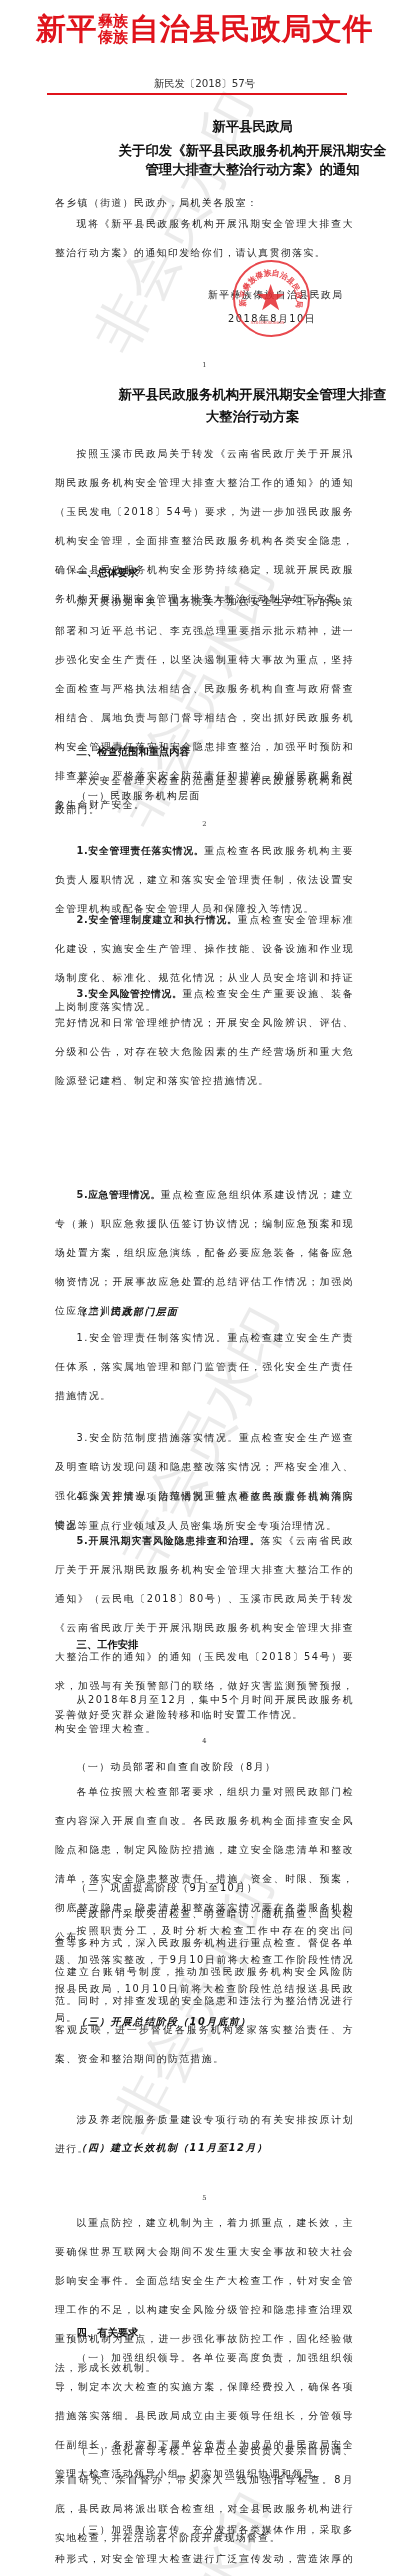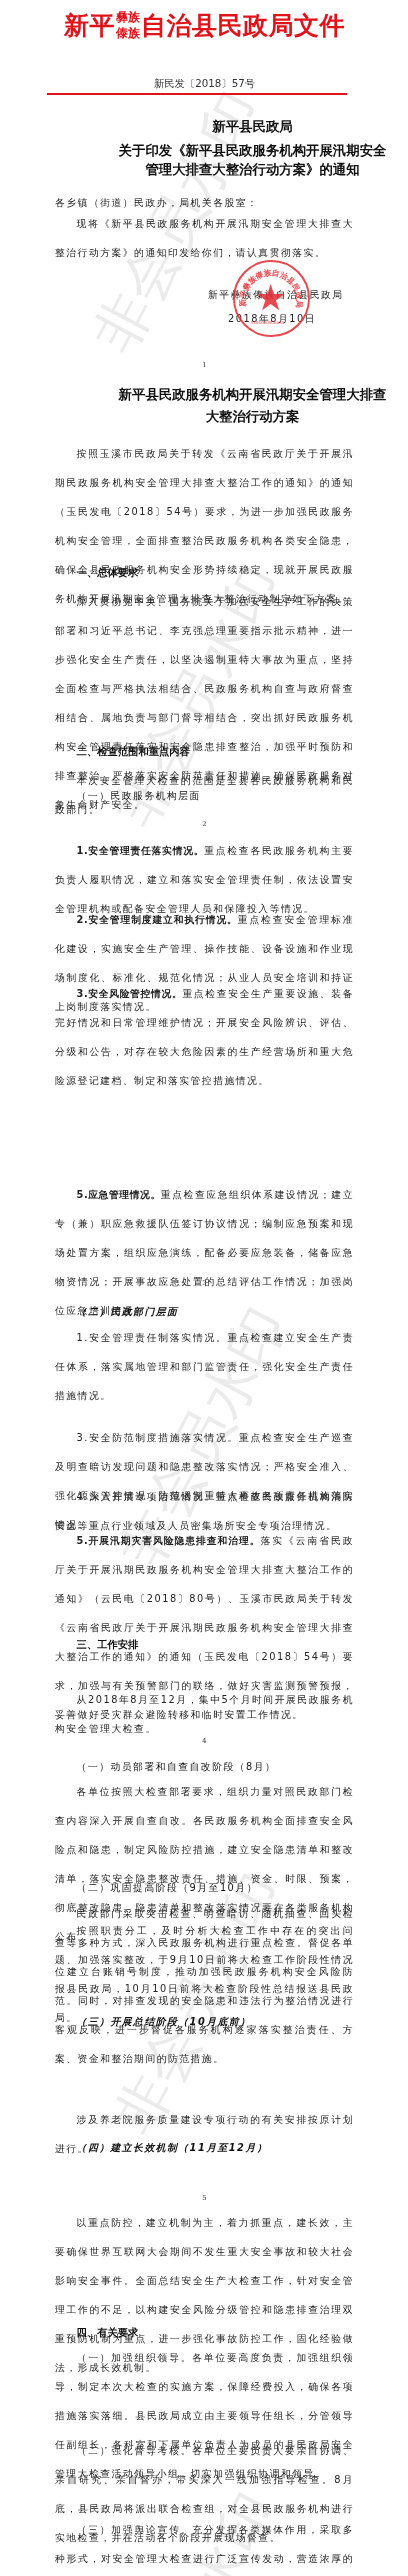--- a/index.html
+++ b/index.html
@@ -1,22 +1,22 @@
 <!DOCTYPE html>
 <html style="font-size:8.2px"><head>
 <meta charset="utf-8">
 <style>
   html,body{margin:0;padding:0;background:#fff;}
   body{width:409px;height:3124px;position:relative;overflow:hidden;font-family:"DejaVu Serif","Liberation Serif",serif;color:#111;}
   .page{position:absolute;left:0;top:0;width:409px;height:3124px;}
   .abs{position:absolute;}
   .col{position:absolute;left:55px;width:299px;}
   .hdr{left:0;width:409px;top:9.3px;text-align:center;color:#e0131b;font-weight:bold;height:46px;}
-  .hdr .big{font-size:25px;letter-spacing:0.5px;vertical-align:middle;font-family:"DejaVu Serif",serif;margin-top:34px;}
-  .hdr .stack{display:inline-block;vertical-align:middle;font-size:12px;line-height:15.5px;margin:0 1px;}
+  .hdr .big{font-size:30px;letter-spacing:0.5px;vertical-align:middle;font-family:"DejaVu Serif",serif;margin-top:34px;}
+  .hdr .stack{display:inline-block;vertical-align:middle;font-size:15px;line-height:15.5px;margin:0 1px;}
   .docno{left:0;width:409px;top:77px;text-align:center;font-size:10.3px;color:#333;font-family:"DejaVu Sans",sans-serif;}
   .redline{left:47px;width:300px;top:93px;height:1.5px;background:#e0131b;}
   .ttl{left:0;width:409px;text-align:center;font-weight:bold;font-size:13.4px;line-height:26px;margin-left:48px;}
   .p{font-size:9.8px;line-height:29px;letter-spacing:1.5px;text-align:justify;font-family:"DejaVu Sans",sans-serif;color:#222;}
   .ind{text-indent:21.6px;}
   .h2{font-size:10.3px;font-weight:bold;line-height:29px;text-indent:21.6px;font-family:"DejaVu Sans",sans-serif;}
   .h3{font-size:9.8px;line-height:29px;text-indent:21.6px;letter-spacing:1.5px;font-family:"DejaVu Sans",sans-serif;}
   .h3b{font-weight:bold;font-style:italic;}
   b.lead{font-weight:bold;letter-spacing:0.5px;}
   .pgnum{left:0;width:409px;text-align:center;font-size:6.7px;color:#333;font-family:"DejaVu Serif",serif;}

